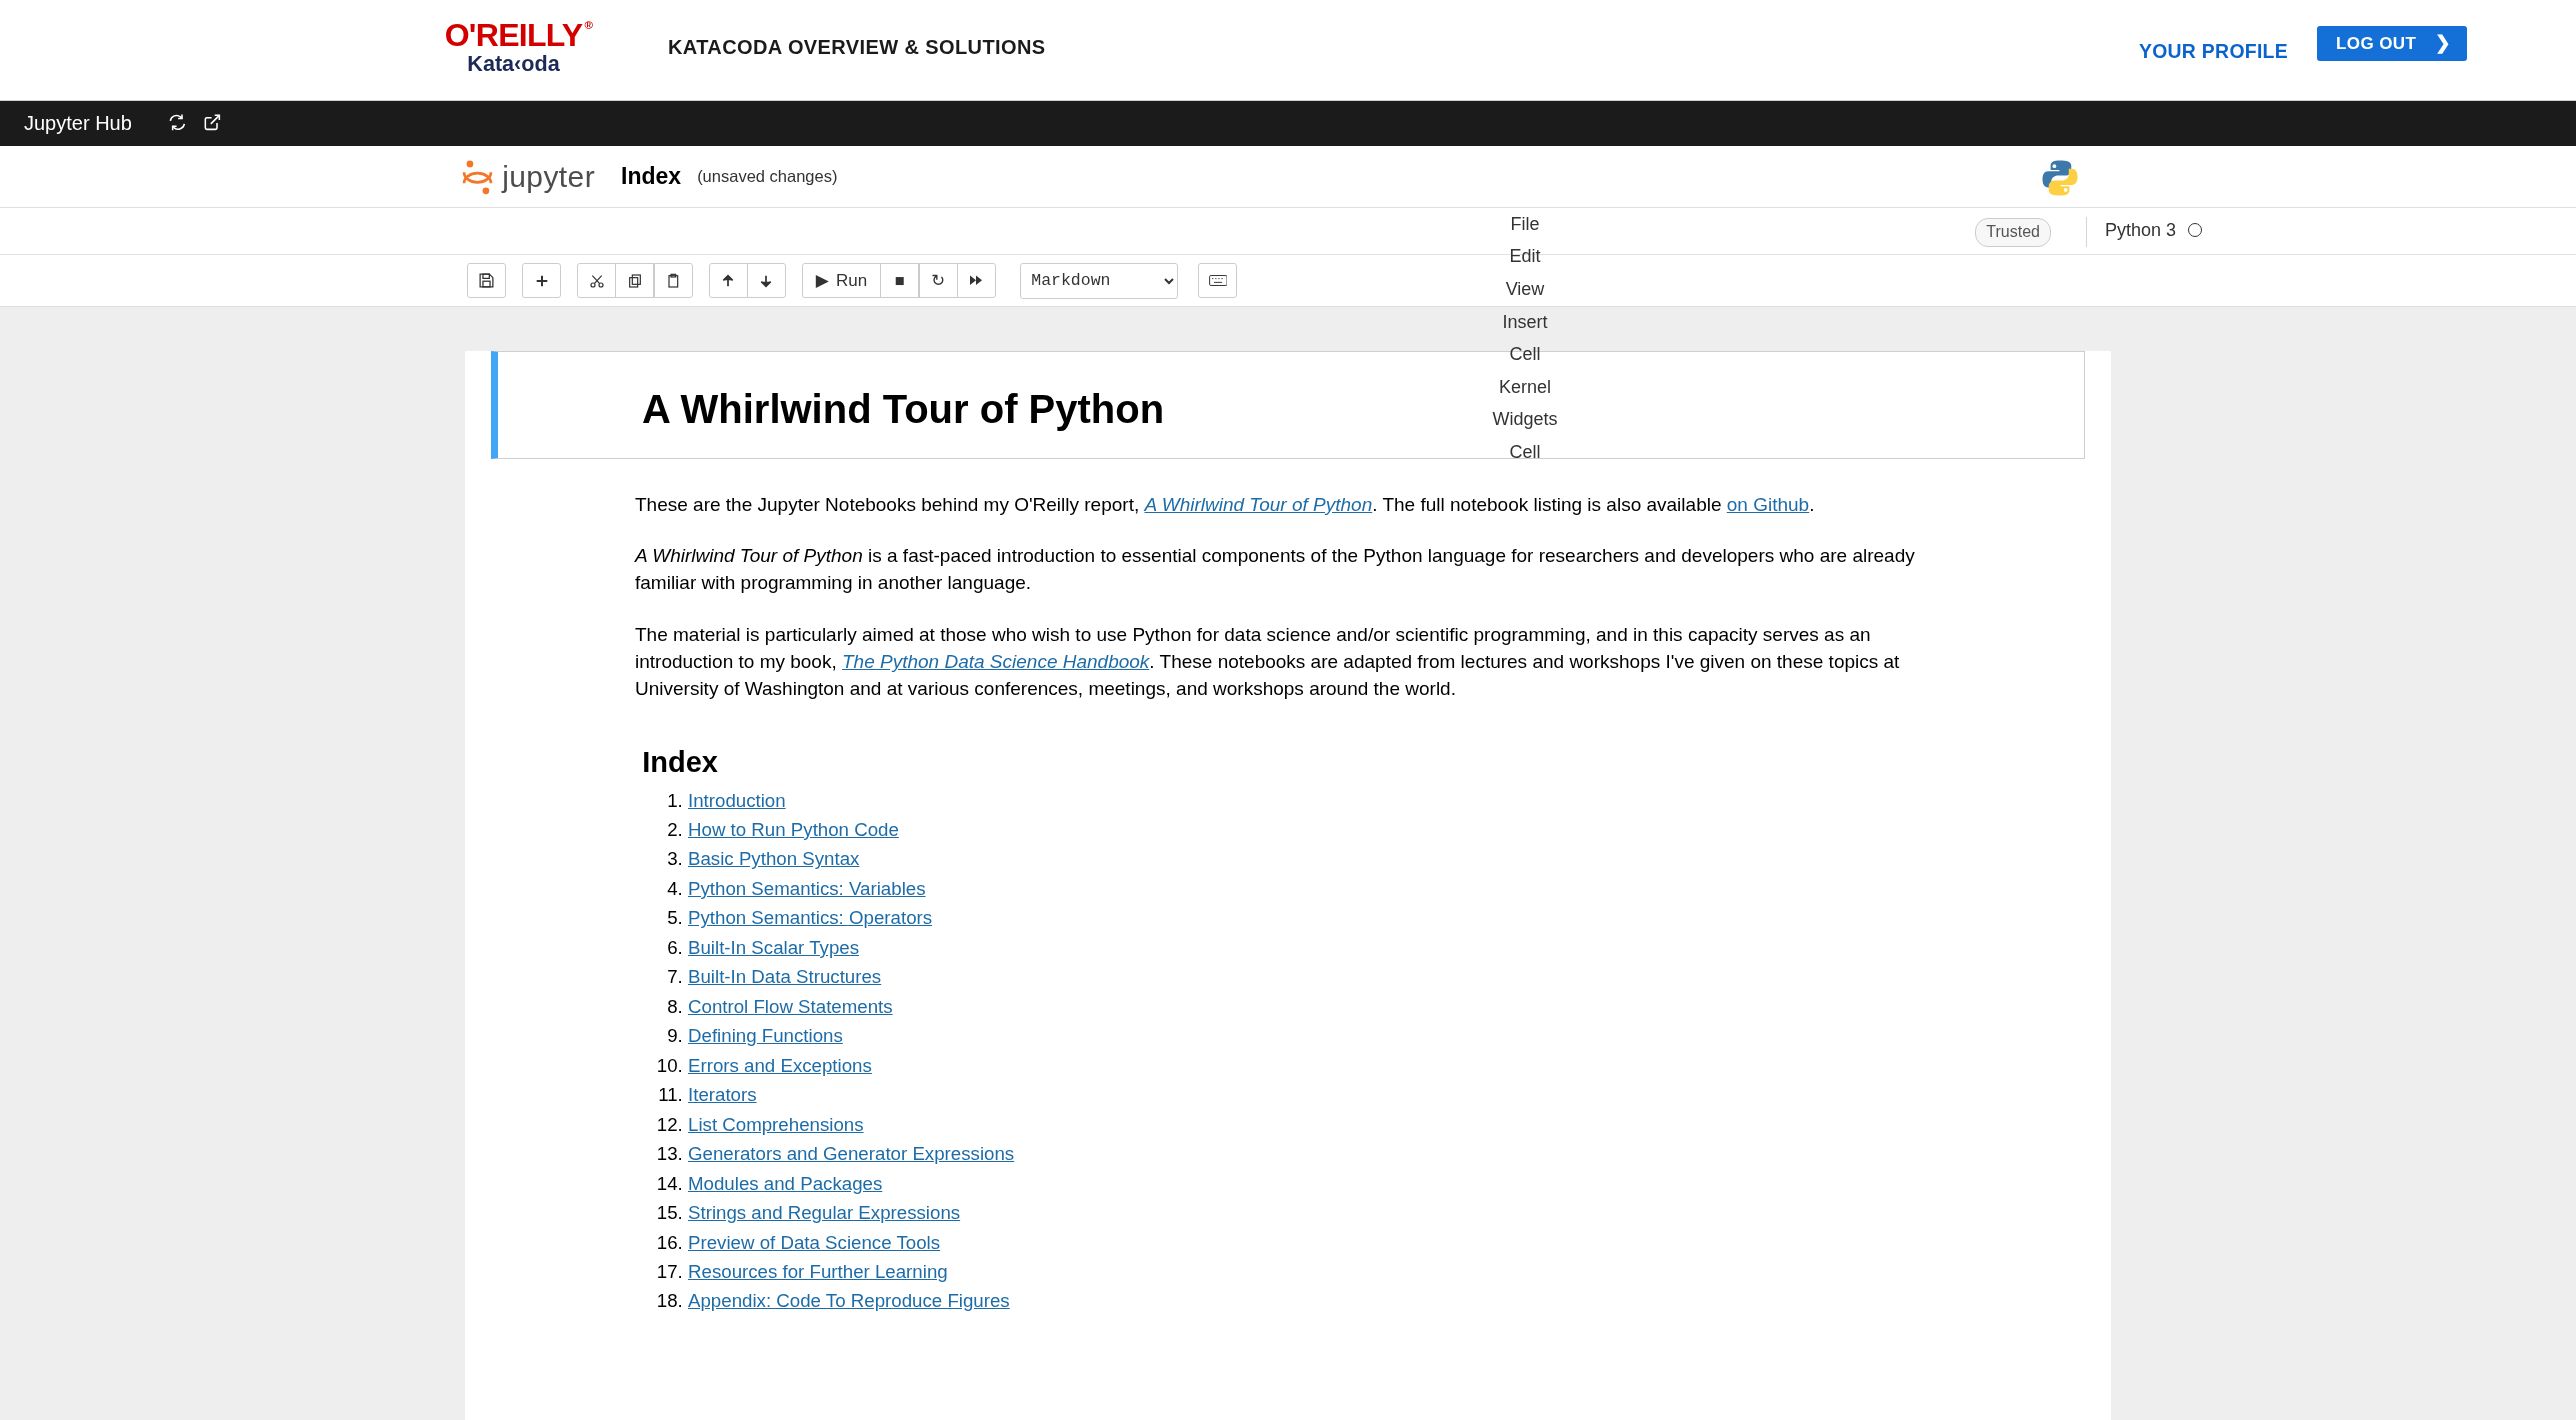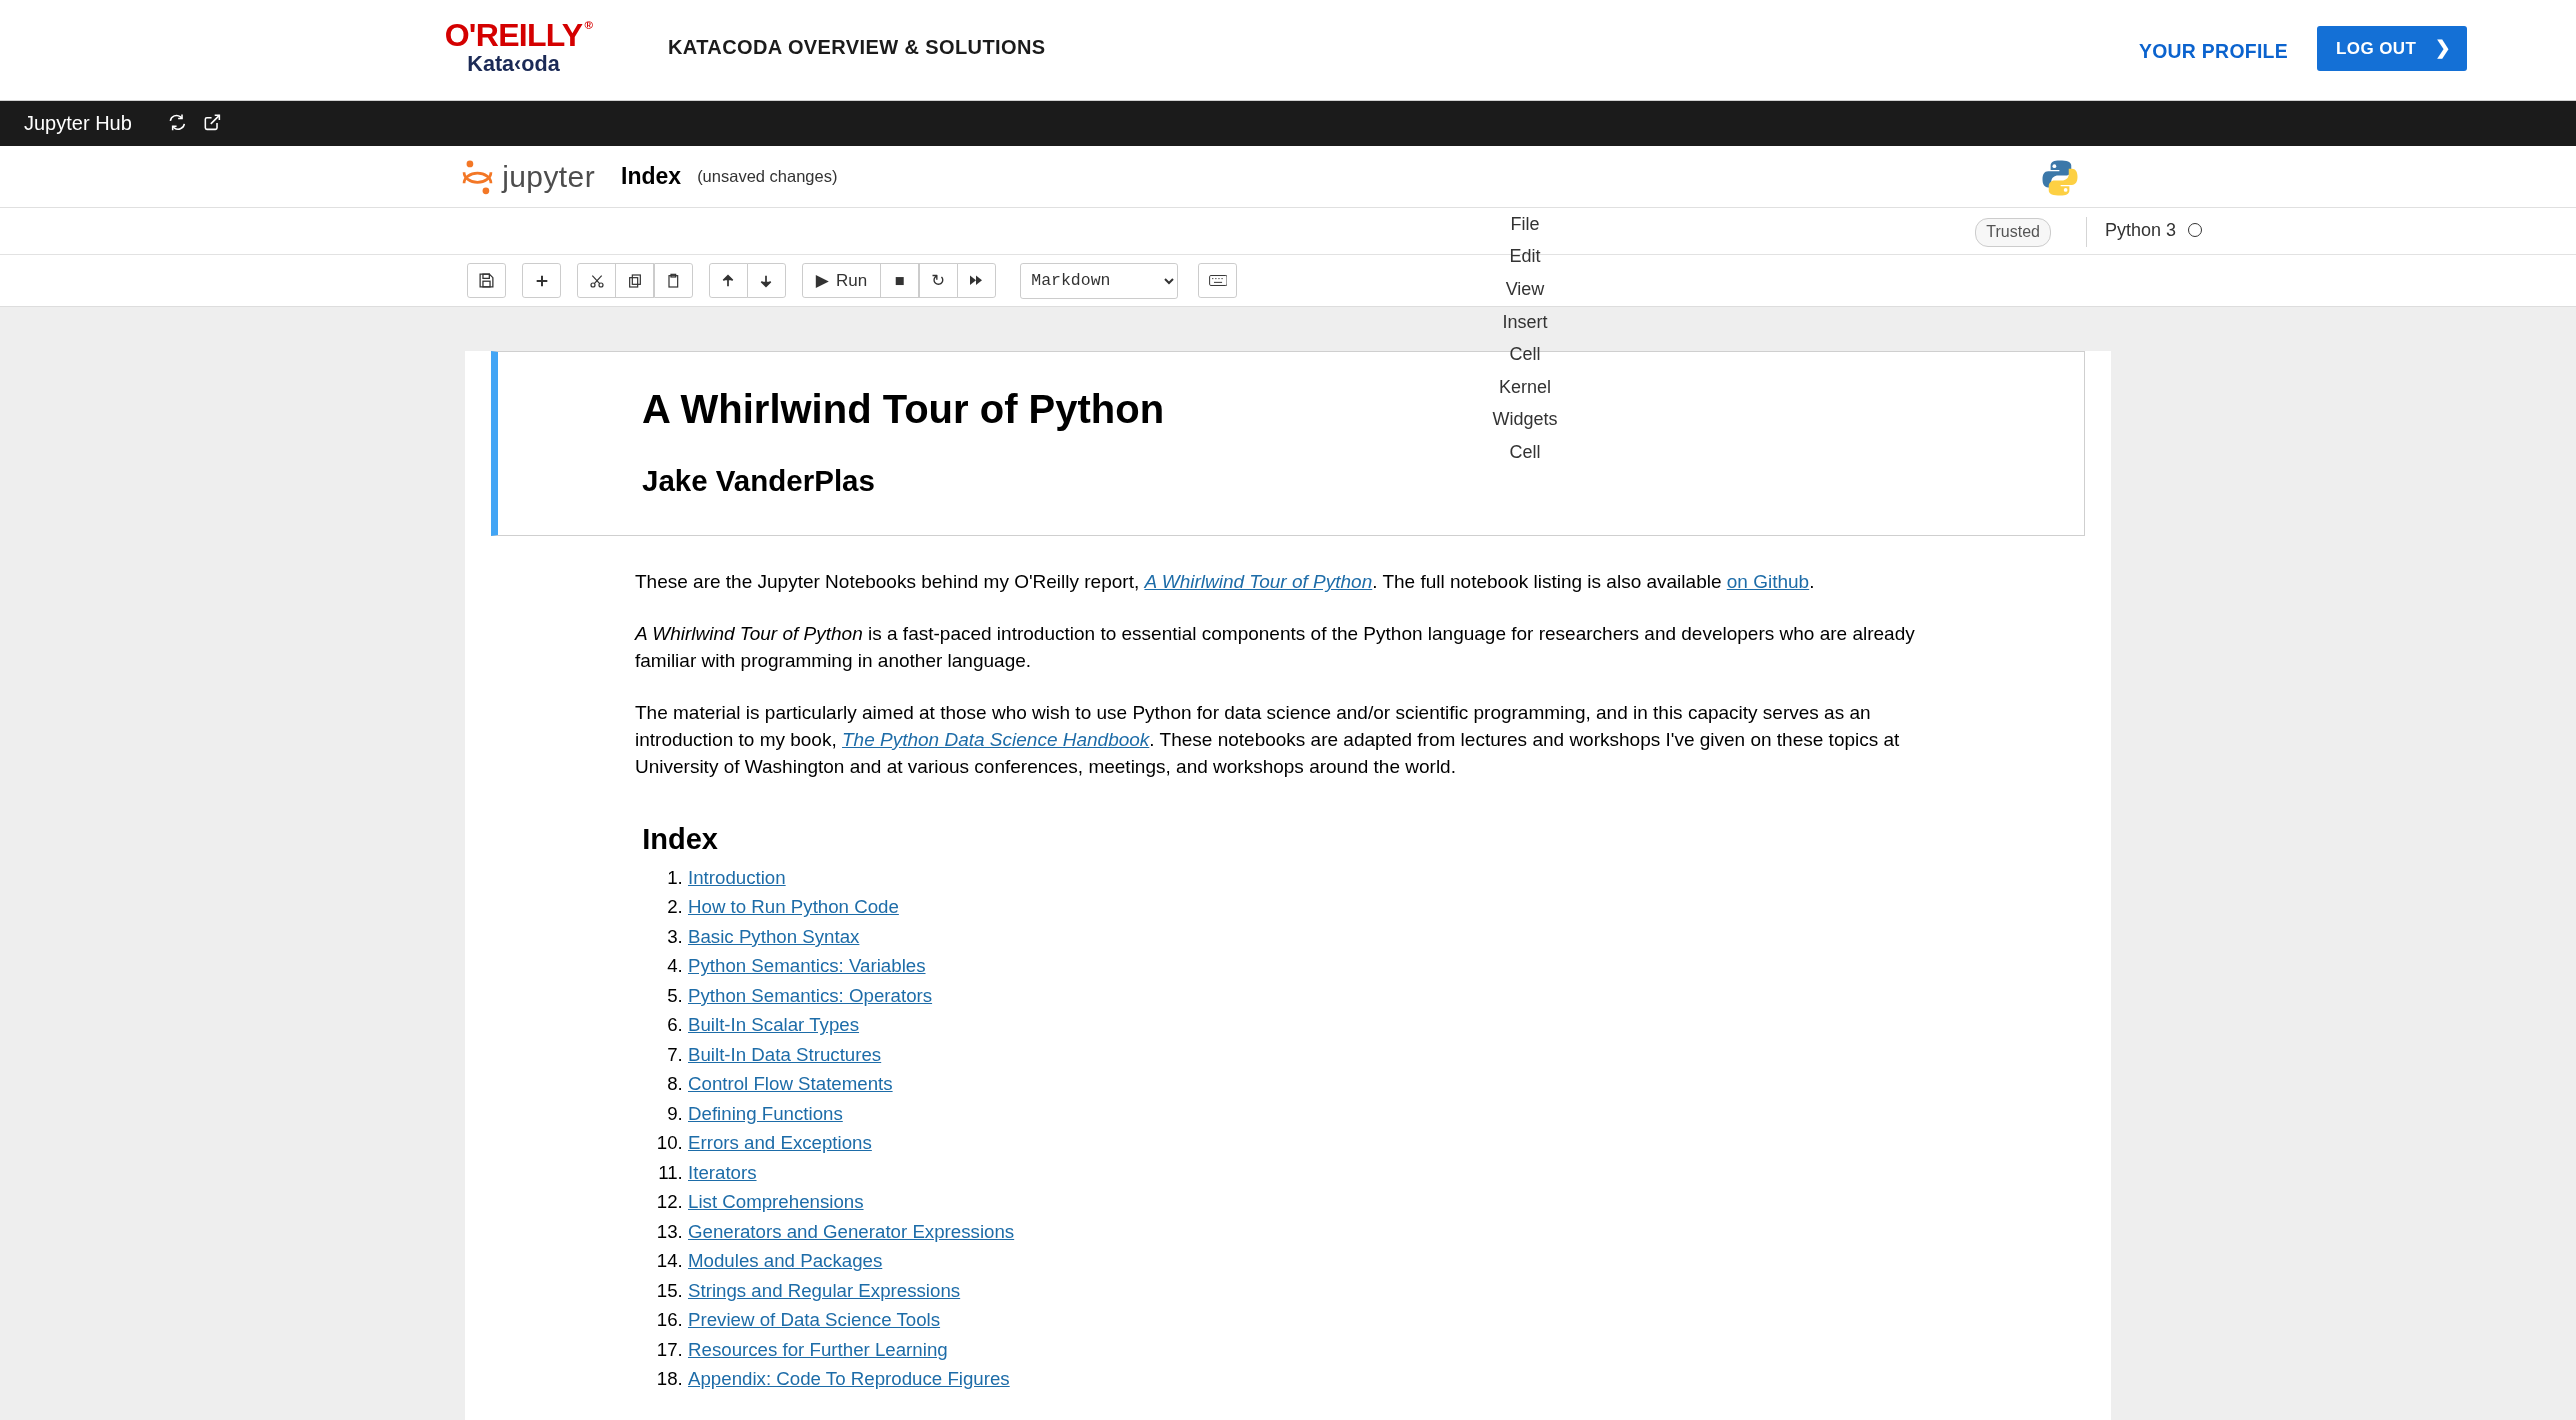--- a/index.html
+++ b/index.html
@@ -68,21 +68,21 @@
     font-weight: bold;
     color: #0b63ce;
     letter-spacing: 0.3px;
     text-decoration: none;
     cursor: pointer;
   }
   .logout-btn {
     position: absolute;
     right: 109px;
     top: 26px;
-    height: 45px;
+    height: 35px;
     padding: 0 16px 0 18.7px;
     background: #1470d6;
     color: #ffffff;
     border: none;
     border-radius: 2.9px;
     font-size: 17px;
     font-weight: bold;
     letter-spacing: 0.4px;
     display: flex;
     align-items: center;
@@ -501,21 +501,20 @@
       </svg>
     </div>
   </div>
 </div>
 
 <div class="nb-body">
   <div class="nb-page">
 
     <div class="cell-selected">
       <h1 class="title">A Whirlwind Tour of Python</h1>
-      <h2 class="author">Jake VanderPlas</h2>
     </div>
 
     <div class="cell-text">
       <p class="first">
         <span>These are the Jupyter Notebooks behind my O'Reilly report, </span><a style="font-style:italic">A Whirlwind Tour of Python</a><span>. The full notebook listing is also available </span><a>on Github</a><span>.</span>
       </p>
 
       <p>
         <em>A Whirlwind Tour of Python</em><span> is a fast-paced introduction to essential components of the Python language for researchers and developers who are already familiar with programming in another language.</span>
       </p>

